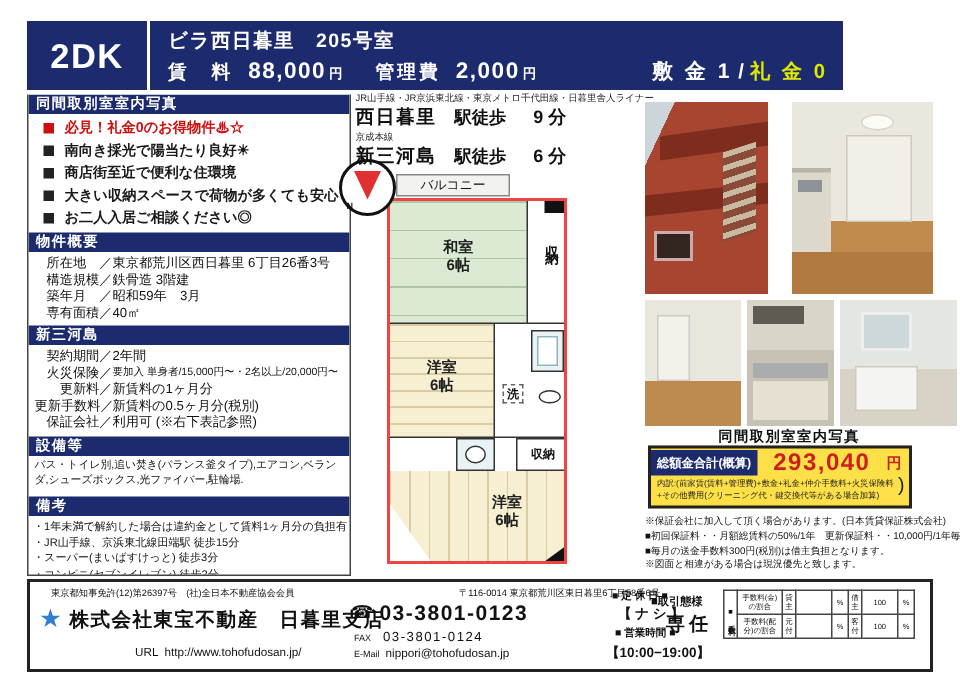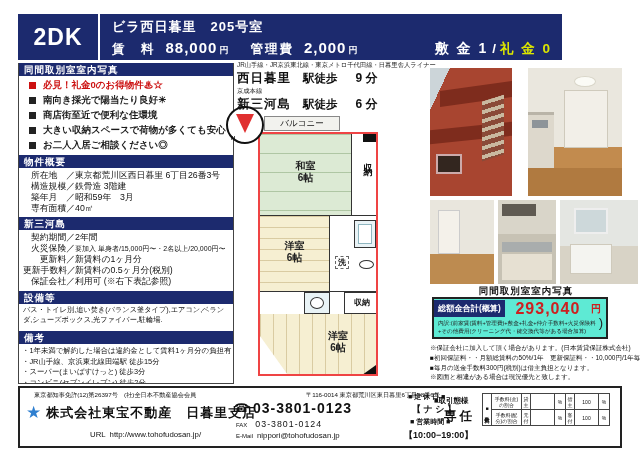--- a/index.html
+++ b/index.html
@@ -118,21 +118,21 @@
   .ph-kt .cab { position:absolute; left:4px; top:54px; width:50px; height:26px; background:#e6e0d2; }
   .ph-ws { left:560px; top:200px; width:78px; height:84px;
            background:linear-gradient(180deg,#e4e6e2 0 55%,#d8d3c6 55% 100%); }
   .ph-ws .mirror { position:absolute; left:14px; top:8px; width:34px; height:26px; background:#cdd8da; border:2px solid #eee; }
   .ph-ws .vanity { position:absolute; left:10px; top:44px; width:42px; height:30px; background:#f4f4f0; border:1px solid #cfcabc; }
   .photo-caption { position:absolute; left:430px; top:285px; width:192px; text-align:center;
                    font-size:9.5px; font-weight:bold; letter-spacing:1px; color:#111; }
 
   
   .total-box { position:absolute; left:432px; top:297px; width:176px; height:42px;
-               border:2px solid #222; background:#5eead4; }
+               border:2px solid #222; background:#fde047; }
   .total-row { display:flex; align-items:center; height:19px; }
   .total-label { background:#1c2a6e; color:#fff; font-size:8.2px; font-weight:bold;
                  padding:3px 4px; white-space:nowrap; }
   .total-value { color:#cc2020; font-size:16px; font-weight:bold; flex:1; text-align:center;
                  letter-spacing:1px; }
   .total-unit { color:#cc2020; font-size:10px; font-weight:bold; padding-right:5px; }
   .total-breakdown { position:relative; font-size:5.6px; line-height:7.5px; padding:2px 12px 0 4px;
                      color:#222; white-space:nowrap; }
   .total-paren { position:absolute; right:3px; top:1px; font-size:13px; font-weight:normal; }
 

